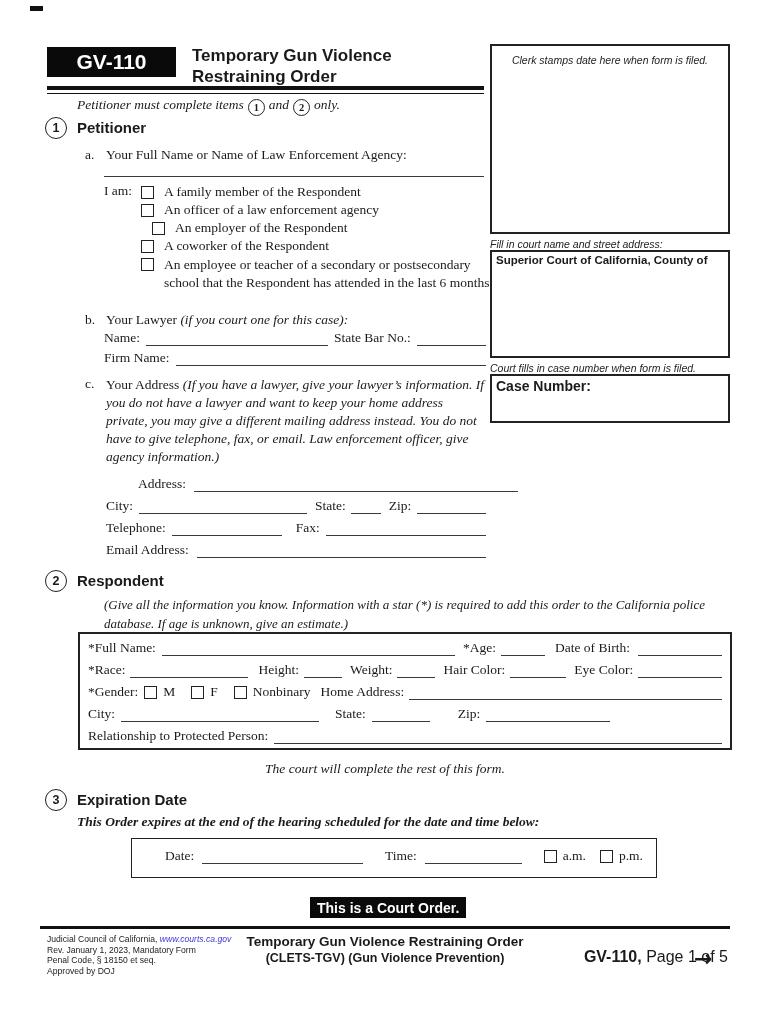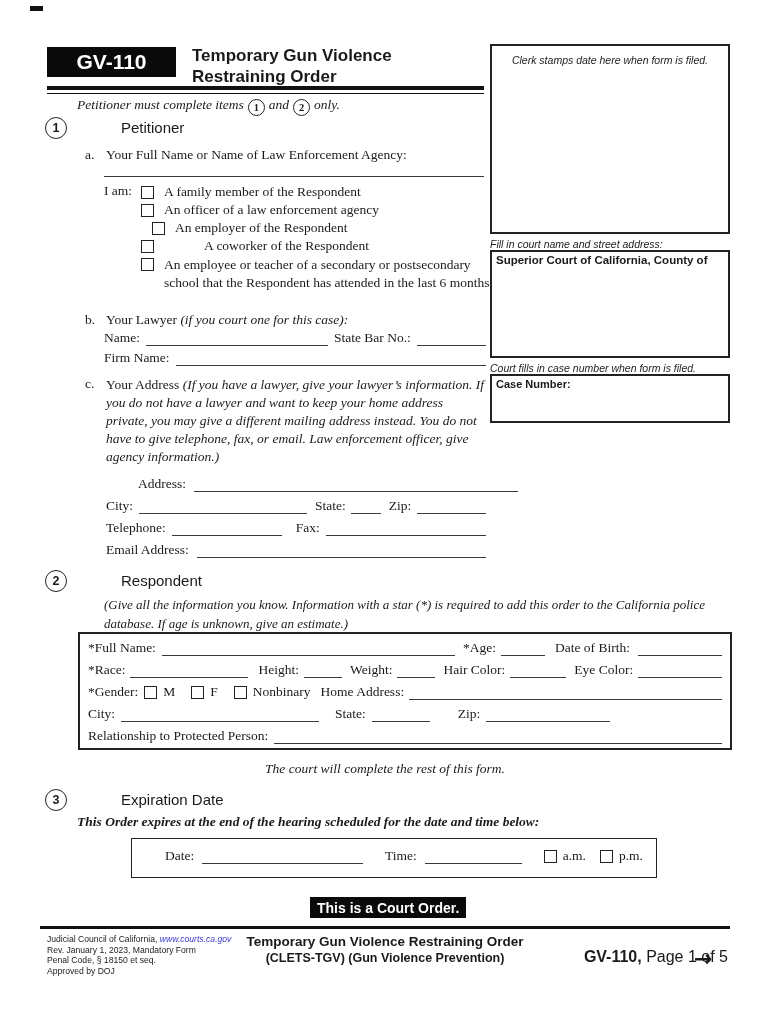--- a/index.html
+++ b/index.html
@@ -12,21 +12,21 @@
   .i{font-style:italic;}
   .row{position:absolute;display:flex;align-items:flex-end;}
   .fl{border-bottom:1.2px solid #3a3a3a;height:13px;display:inline-block;}
   .cb{width:11px;height:11px;border:1.3px solid #222;background:#fff;display:inline-block;flex:none;}
   .circle-num{width:20px;height:20px;border:1.6px solid #222;border-radius:50%;
       display:flex;align-items:center;justify-content:center;
       font-family:"Liberation Sans",sans-serif;font-weight:bold;font-size:12.5px;}
   .circle-sm{width:15px;height:15px;border:1.3px solid #222;border-radius:50%;
       display:inline-flex;align-items:center;justify-content:center;flex:none;
       font-size:10.5px;font-weight:bold;font-style:normal;margin:0 4px;position:relative;top:2px;}
-  .sec-head{font-family:"Liberation Sans",sans-serif;font-weight:normal;font-size:15px;margin-left:44px;}
+  .sec-head{font-family:"Liberation Sans",sans-serif;font-weight:bold;font-size:15px;}
   .note-sans{font-family:"Liberation Sans",sans-serif;font-style:italic;font-size:10.5px;color:#222;}
   .boxed{border:2px solid #222;background:#fff;}
   .blackbar{background:#0a0a0a;color:#ffffff;font-family:"Liberation Sans",sans-serif;font-weight:bold;}
   .footer-small{font-family:"Liberation Sans",sans-serif;font-size:8.6px;line-height:10.6px;color:#222;}
   .chk-label{margin-left:10px;}
 </style>
 </head>
 <body>
 
 <div id="page">
@@ -53,21 +53,21 @@
 
   <div class="abs boxed" style="left:490px;top:44px;width:236px;height:186px;">
     <div class="note-sans" style="padding:8px 6px;text-align:center;">Clerk stamps date here when form is filed.</div>
   </div>
   <div class="abs note-sans" style="left:490px;top:238px;">Fill in court name and street address:</div>
   <div class="abs boxed" style="left:490px;top:250px;width:236px;height:104px;">
     <div class="sans b" style="font-size:11.5px;padding:2px 4px;">Superior Court of California, County of</div>
   </div>
   <div class="abs note-sans" style="left:490px;top:362px;">Court fills in case number when form is filed.</div>
   <div class="abs boxed" style="left:490px;top:374px;width:236px;height:45px;">
-    <div class="sans b" style="font-size:11px;padding:2px 4px;">Case Number:</div>
+    <div class="sans b" style="font-size:14px;padding:2px 4px;">Case Number:</div>
   </div>
 
   <div class="abs circle-num" style="left:45px;top:117px;">
     <span>1</span>
   </div>
   <div class="abs sec-head" style="left:77px;top:119px;">Petitioner</div>
 
   <div class="abs" style="left:85px;top:147px;">a.</div>
   <div class="abs" style="left:106px;top:147px;">Your Full Name or Name of Law Enforcement Agency:</div>
   <div class="abs fl" style="left:104px;top:163px;width:380px;"></div>
@@ -79,21 +79,21 @@
     <span class="chk-label">A family member of the Respondent</span>
   </div>
   <div class="row" style="left:141px;top:202px;align-items:flex-start;">
     <span class="cb" style="margin-top:2px;"></span>
     <span class="chk-label">An officer of a law enforcement agency</span>
   </div>
   <div class="row" style="left:141px;top:220px;align-items:flex-start;padding-left:11px;">
     <span class="cb" style="margin-top:2px;"></span>
     <span class="chk-label">An employer of the Respondent</span>
   </div>
-  <div class="row" style="left:141px;top:238px;align-items:flex-start;gap:40px;">
+  <div class="row" style="left:141px;top:238px;align-items:flex-start;">
     <span class="cb" style="margin-top:2px;"></span>
     <span class="chk-label">A coworker of the Respondent</span>
   </div>
   <div class="row" style="left:141px;top:256px;align-items:flex-start;">
     <span class="cb" style="margin-top:2px;"></span>
     <span class="chk-label" style="width:330px;line-height:18px;">An employee or teacher of a secondary or postsecondary school that the Respondent has attended in the last 6 months</span>
   </div>
 
   <div class="abs" style="left:85px;top:312px;">b.</div>
   <div class="abs" style="left:106px;top:312px;">

